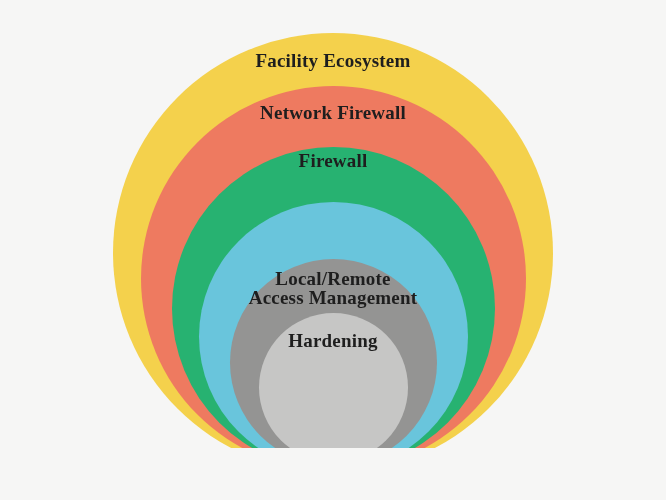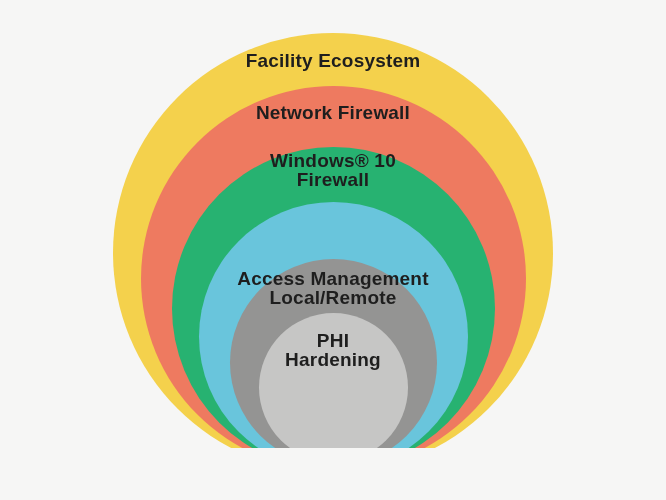--- a/index.html
+++ b/index.html
@@ -5,21 +5,21 @@
   html, body {
     margin: 0;
     padding: 0;
     background: #f6f6f5;
   }
   .stage {
     position: relative;
     width: 666px;
     height: 448px;
     overflow: hidden;
-    font-family: Liberation Sans, sans-serif;
+    font-family: Liberation Serif, serif;
   }
   .circle {
     position: absolute;
     border-radius: 50%;
   }
   
   .c0 { left: 113px;   top: 33px;  width: 440px; height: 440px; }
   .c1 { left: 140.5px; top: 86px;  width: 385px; height: 385px; }
   .c2 { left: 171.5px; top: 147px; width: 323px; height: 323px; }
   .c3 { left: 198.5px; top: 202px; width: 269px; height: 269px; }
@@ -58,28 +58,26 @@
 
   <div class="label l0">
     <span class="ln">Facility Ecosystem</span>
   </div>
 
   <div class="label l1">
     <span class="ln">Network Firewall</span>
   </div>
 
   <div class="label l2">
-    <span class="ln">Windows® 10</span>
     <span class="ln">Firewall</span>
   </div>
 
 
   <div class="label l4">
+    <span class="ln">Local/Remote</span>
     <span class="ln">Access Management</span>
-    <span class="ln">Local/Remote</span>
   </div>
 
   <div class="label l5">
-    <span class="ln">PHI</span>
     <span class="ln">Hardening</span>
   </div>
 
 </div>
 
 </body></html>

